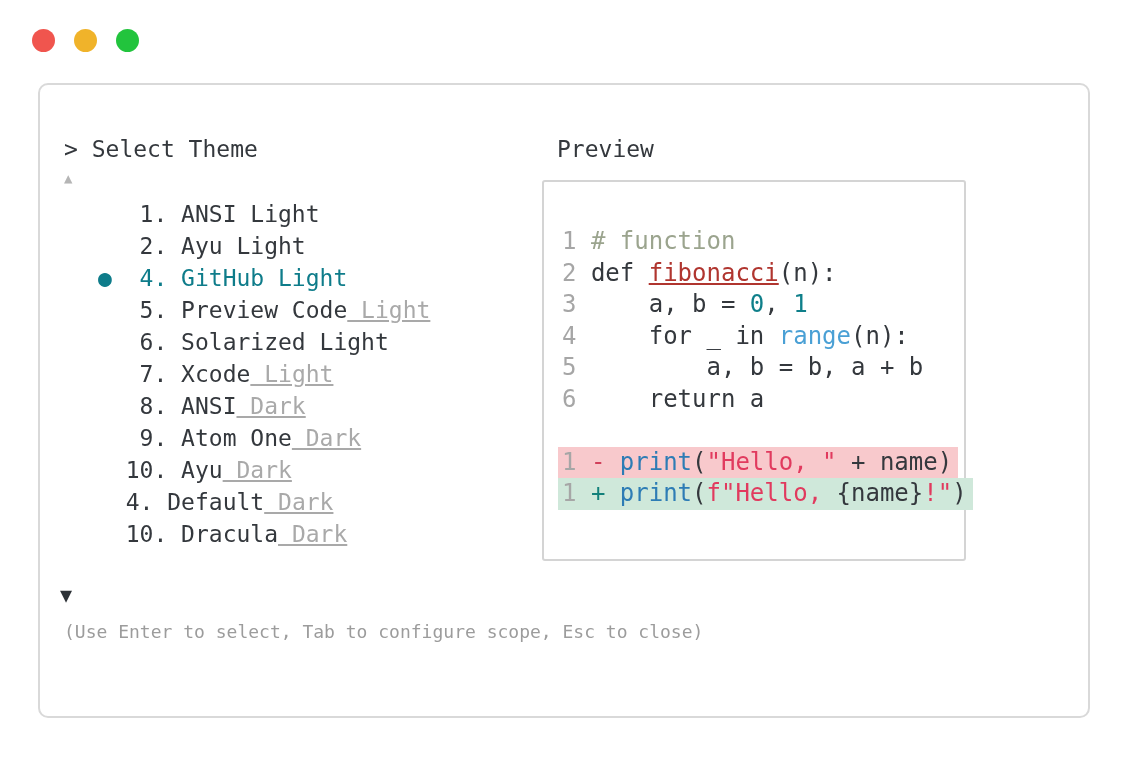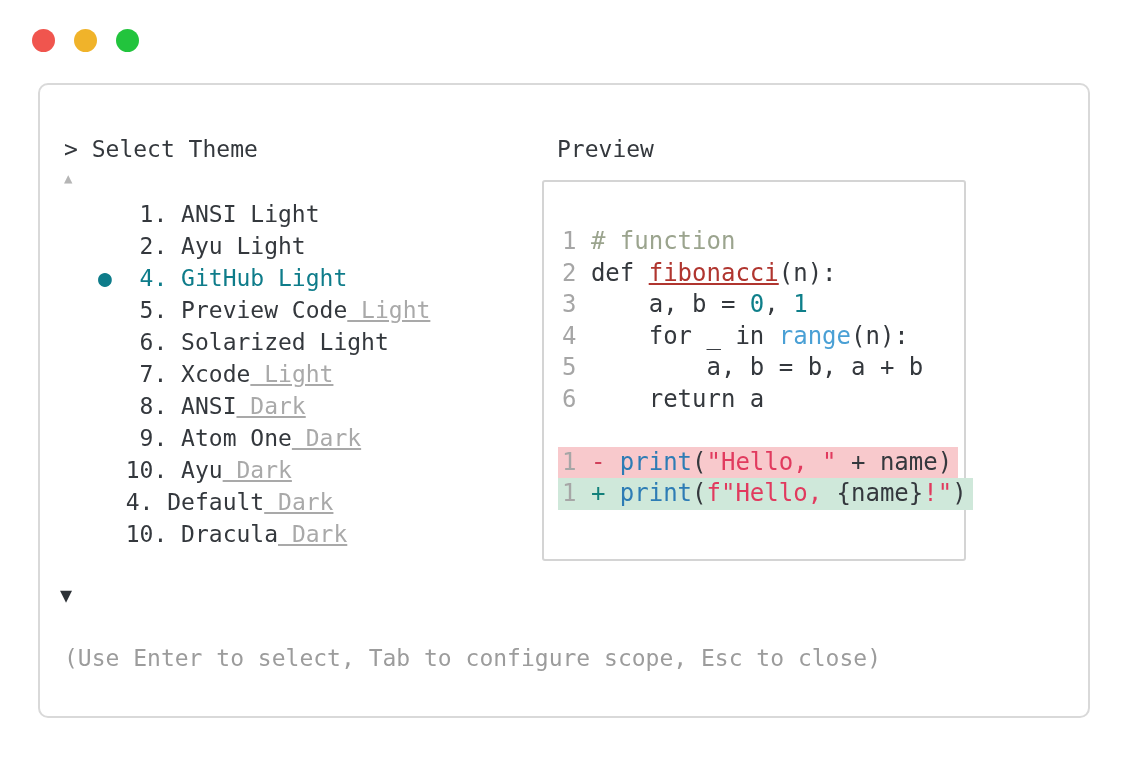--- a/index.html
+++ b/index.html
@@ -37,22 +37,22 @@
   .theme-list{
     position:absolute;left:19px;top:113px;
     font-size:23px;line-height:32px;color:var(--text-dark,#34383d);margin-left:39px;
   }
   .list-row{white-space:pre;}
   .list-row .bullet{color:var(--accent-teal,#0e7c8a);}
   .list-row.selected{color:var(--accent-teal,#0e7c8a);}
   .list-row .muted{color:var(--text-muted,#a9a9a9);text-decoration:underline;}
 
   .hint{
-    position:absolute;left:24px;top:558px;
-    font-size:23px;line-height:30px;color:var(--hint-gray,#9c9c9c);
+    position:absolute;left:24px;top:532px;
+    font-size:18px;line-height:30px;color:var(--hint-gray,#9c9c9c);
     white-space:pre;
   }
 
   .preview-label{
     position:absolute;left:499px;top:51px;
     font-size:23px;line-height:26px;color:var(--text-dark,#34383d);margin-left:18px;
   }
   .preview-box{
     position:absolute;left:502px;top:95px;width:424px;height:381px;
     box-sizing:border-box;border:2px solid var(--preview-border,#d4d4d4);

